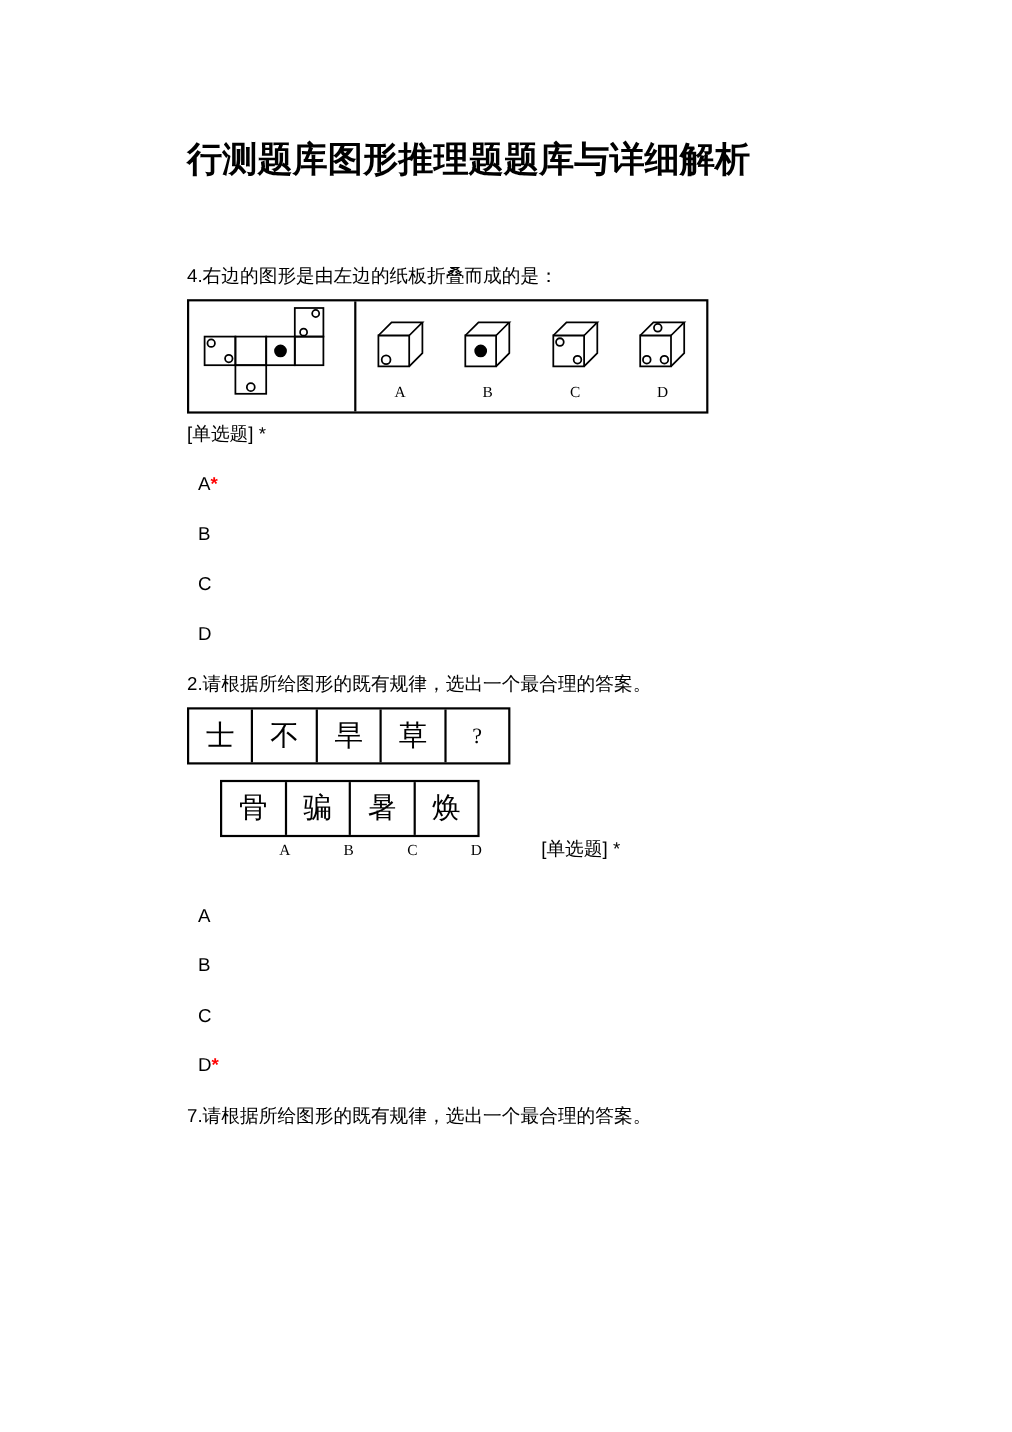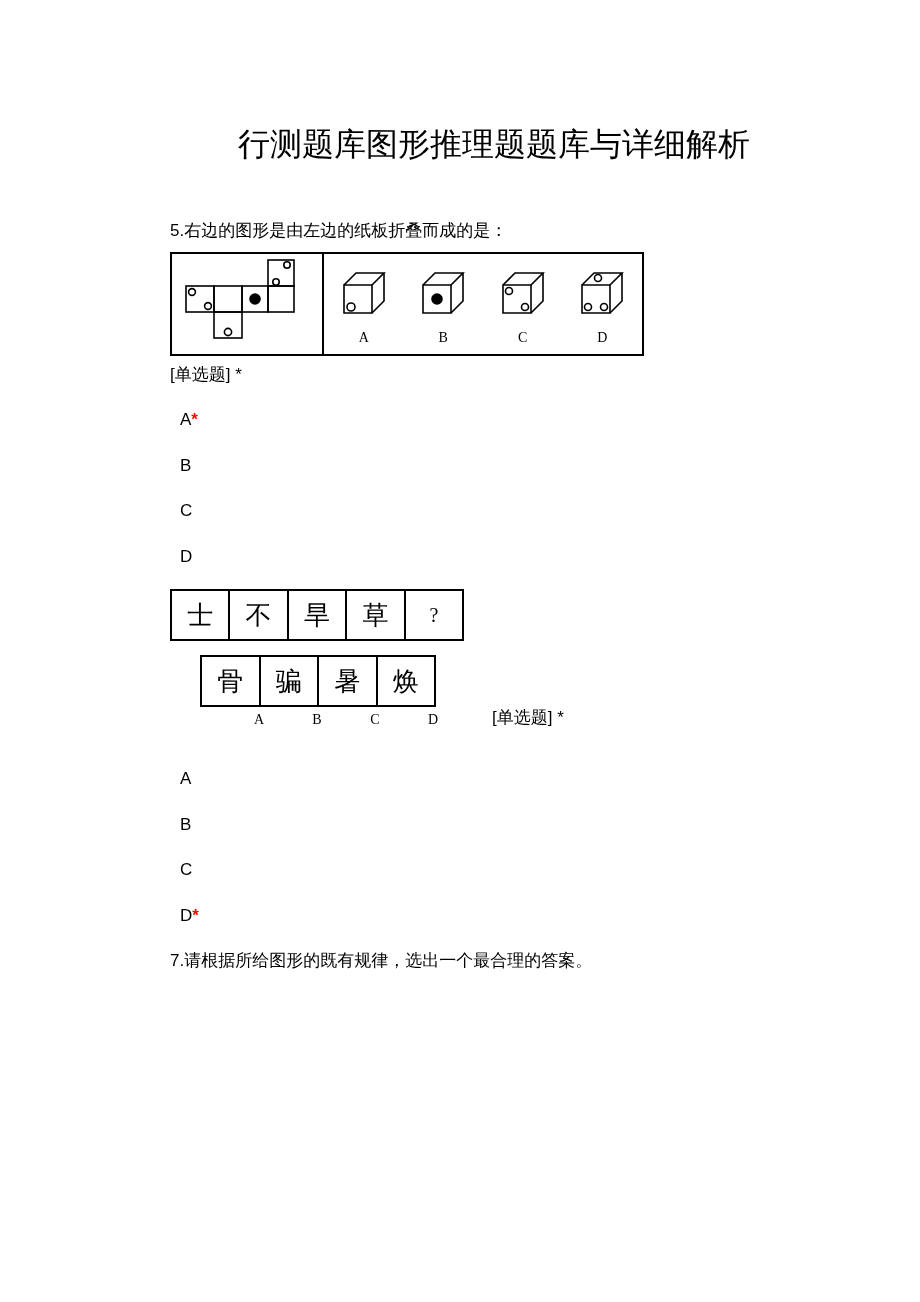--- a/index.html
+++ b/index.html
@@ -11,23 +11,23 @@
   body {
     font-family: "Microsoft YaHei", "SimSun", Arial, sans-serif;
     color: #000000;
     padding: 120px 170px 200px 170px;
     box-sizing: border-box;
     font-size: 17px;
     line-height: 1.5;
   }
   .title {
     font-size: 32px;
-    font-weight: normal;
-    text-align: right;
-    margin: 0 0 50px 0;
+    font-weight: bold;
+    text-align: left;
+    margin: 0 0 70px 0;
   }
   .question-text {
     margin: 14px 0 8px 0;
   }
   .type-tag {
     margin: 6px 0 10px 0;
   }
   .option {
     margin: 20px 0 20px 10px;
   }
@@ -132,21 +132,21 @@
   .q2-row2-tag {
     position: relative;
   }
 </style>
 </head>
 <body>
 
 <div class="title">行测题库图形推理题题库与详细解析</div>
 
 <div>
-  <div class="question-text">5.右边的图形是由左边的纸板折叠而成的是：</div>
+  <div class="question-text">4.右边的图形是由左边的纸板折叠而成的是：</div>
 
   <div class="q1-figure">
 
     <div class="q1-left">
       <svg class="q1-net" width="150" height="96" viewBox="0 0 150 96">
 
         <g stroke="#000" stroke-width="1.6" fill="none">
 
           <rect x="96" y="6" width="26" height="26"></rect>
           <circle cx="104" cy="28" r="3.2"></circle>
@@ -230,20 +230,21 @@
   </div>
   <div class="option">
     <span>C</span>
   </div>
   <div class="option">
     <span>D</span>
   </div>
 </div>
 
 <div>
+  <div class="question-text">2.请根据所给图形的既有规律，选出一个最合理的答案。</div>
 
   <div class="q2-figure">
     <div class="q2-row1">
       <div class="cell">士</div>
       <div class="cell">不</div>
       <div class="cell">旱</div>
       <div class="cell">草</div>
       <div class="cell qmark">?</div>
     </div>
 

